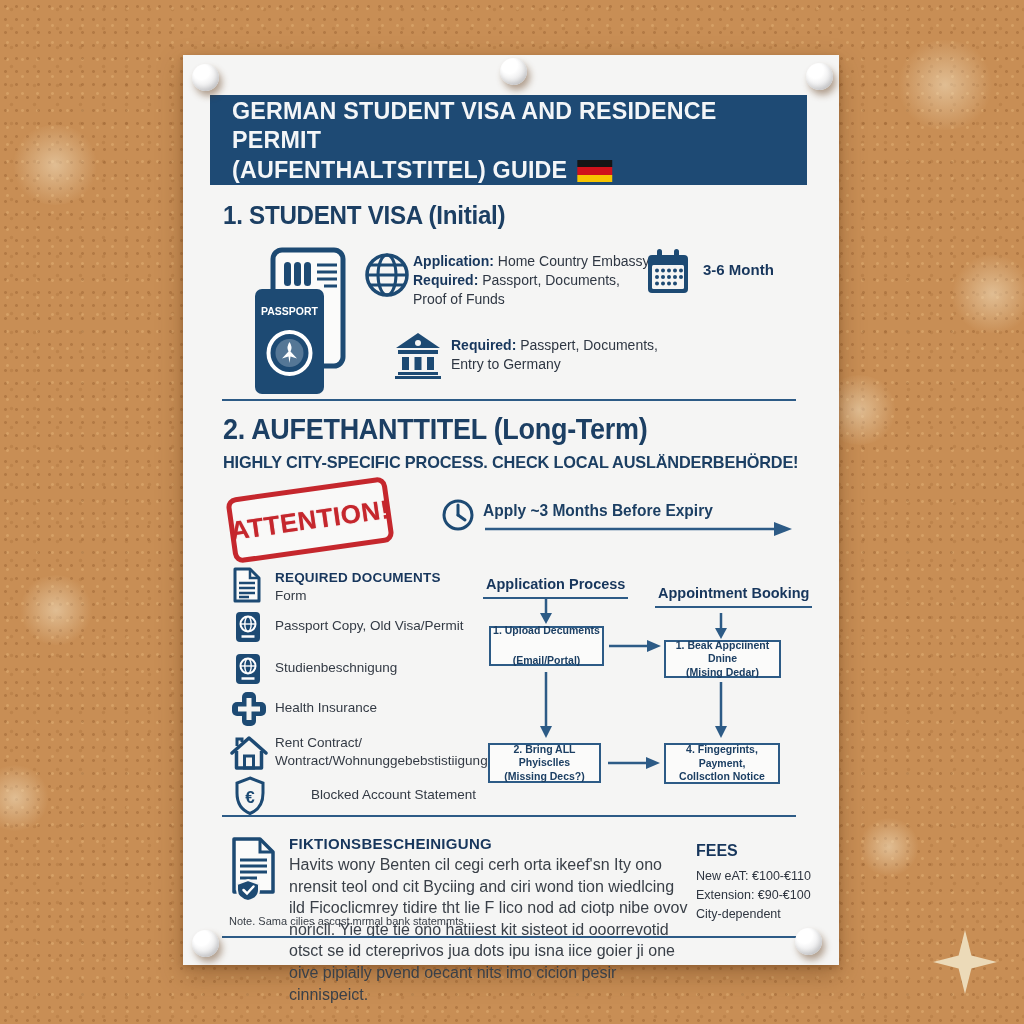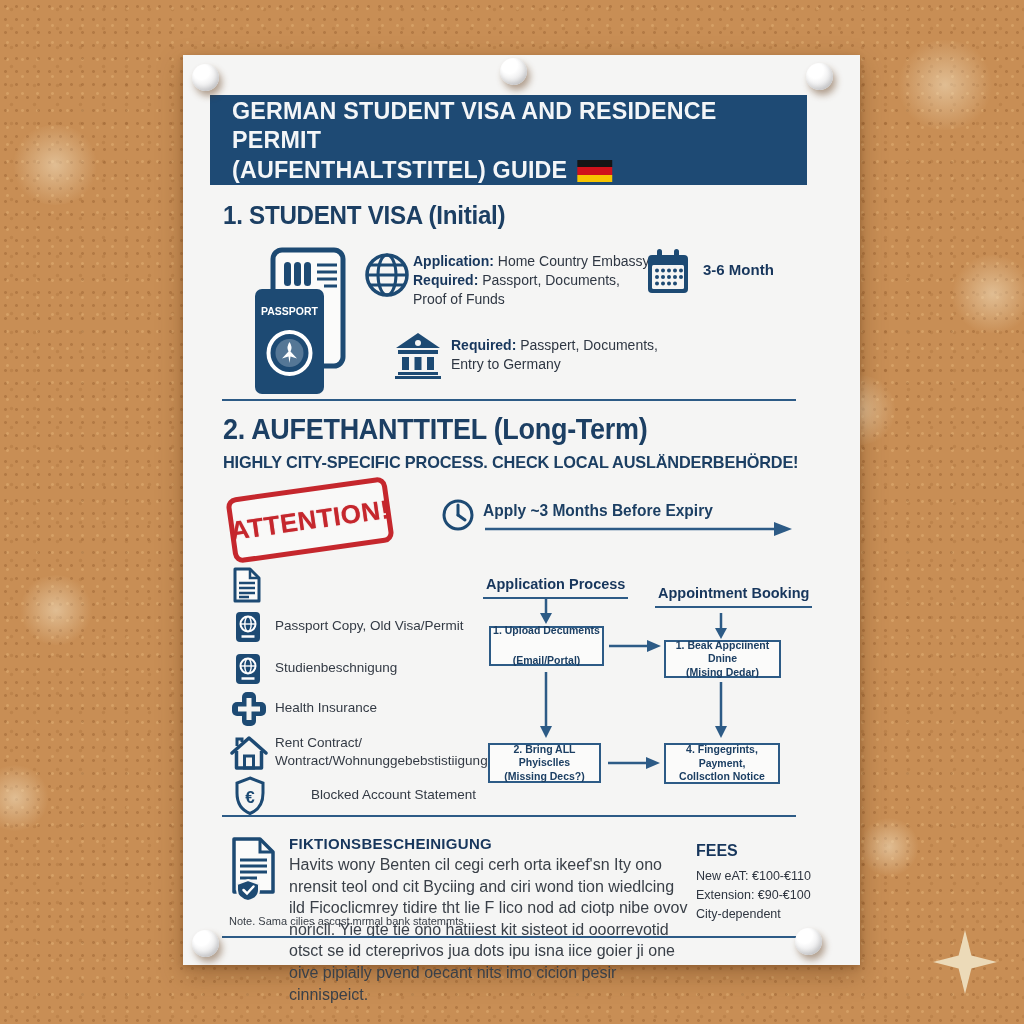--- a/index.html
+++ b/index.html
@@ -9,21 +9,21 @@
     background-image:
       radial-gradient(circle, rgba(128,74,32,.30) 1px, transparent 1.9px),
       radial-gradient(circle, rgba(236,192,132,.34) 1px, transparent 1.9px),
       radial-gradient(circle, rgba(150,92,42,.22) 1.2px, transparent 2.2px);
     background-size:11px 13px, 15px 17px, 23px 19px;}
   .blob{position:absolute;border-radius:50%;
     background:radial-gradient(circle, rgba(241,220,186,.6), rgba(241,220,186,0) 70%);}
   .sparkle{position:absolute;background:#ecdab8;
     clip-path:polygon(50% 0%,60% 40%,100% 50%,60% 60%,50% 100%,40% 60%,0% 50%,40% 40%);}
   .poster{position:absolute;left:183px;top:55px;width:656px;height:910px;background:#f5f5f4;
-    box-shadow:0 10px 24px rgba(92,52,18,.38), 0 2px 6px rgba(92,52,18,.28);padding-left:21px;}
+    box-shadow:0 10px 24px rgba(92,52,18,.38), 0 2px 6px rgba(92,52,18,.28);}
   .abs{position:absolute;}
   .pin{position:absolute;width:27px;height:27px;border-radius:50%;
     background:radial-gradient(circle at 35% 28%, #ffffff 0 30%, #ebebec 60%, #c6c6ca 100%);
     box-shadow:3px 5px 7px rgba(95,55,20,.45), inset -2px -3px 4px rgba(0,0,0,.10);}
   .band{position:absolute;left:27px;top:40px;width:597px;height:90px;background:#1e4a74;
     color:#f4f6f8;display:flex;flex-direction:column;justify-content:center;padding-left:22px;box-sizing:border-box;}
   .band .line{font-size:24px;font-weight:bold;letter-spacing:.2px;line-height:1.22;transform:scaleX(.97);transform-origin:left;}
   .flag{display:inline-block;width:36px;height:22px;vertical-align:-4px;margin-left:10px;
     background:linear-gradient(to bottom,#151515 0 33.3%,#d0121b 33.3% 66.6%,#f7c400 66.6% 100%);}
   .h1{position:absolute;font-weight:bold;color:#1c3f63;font-size:26px;letter-spacing:-.3px;transform:scaleX(.93);transform-origin:left;white-space:nowrap;}
@@ -159,20 +159,24 @@
     </svg>
 
     <svg class="abs" style="left:49px;top:511px;" width="30" height="38" viewBox="0 0 30 38">
       <path d="M3 3 H18 L27 12 V35 H3 Z" fill="#fbfbfa" stroke="#1d4a73" stroke-width="3" stroke-linejoin="round"></path>
       <path d="M18 3 V12 H27" fill="none" stroke="#1d4a73" stroke-width="2.5"></path>
       <line x1="7" y1="17" x2="23" y2="17" stroke="#1d4a73" stroke-width="2.5"></line>
       <line x1="7" y1="22" x2="23" y2="22" stroke="#1d4a73" stroke-width="2.5"></line>
       <line x1="7" y1="27" x2="23" y2="27" stroke="#1d4a73" stroke-width="2.5"></line>
       <line x1="7" y1="31" x2="17" y2="31" stroke="#1d4a73" stroke-width="2.5"></line>
     </svg>
+    <div class="doc-label" style="top:514px;">
+      <div class="doc-title">REQUIRED DOCUMENTS</div>
+      <div>Form</div>
+    </div>
 
     <svg class="abs" style="left:52px;top:556px;" width="26" height="34" viewBox="0 0 26 34">
       <rect x="1" y="1" width="24" height="30" rx="4" fill="#1d4a73"></rect>
       <circle cx="13" cy="13" r="7.5" fill="none" stroke="#ffffff" stroke-width="2"></circle>
       <ellipse cx="13" cy="13" rx="3.2" ry="7.5" fill="none" stroke="#ffffff" stroke-width="1.4"></ellipse>
       <line x1="6" y1="13" x2="20" y2="13" stroke="#ffffff" stroke-width="1.4"></line>
       <line x1="6.5" y1="25.5" x2="19.5" y2="25.5" stroke="#ffffff" stroke-width="2.5"></line>
     </svg>
     <div class="doc-label" style="top:562px;">Passport Copy, Old Visa/Permit</div>
 

